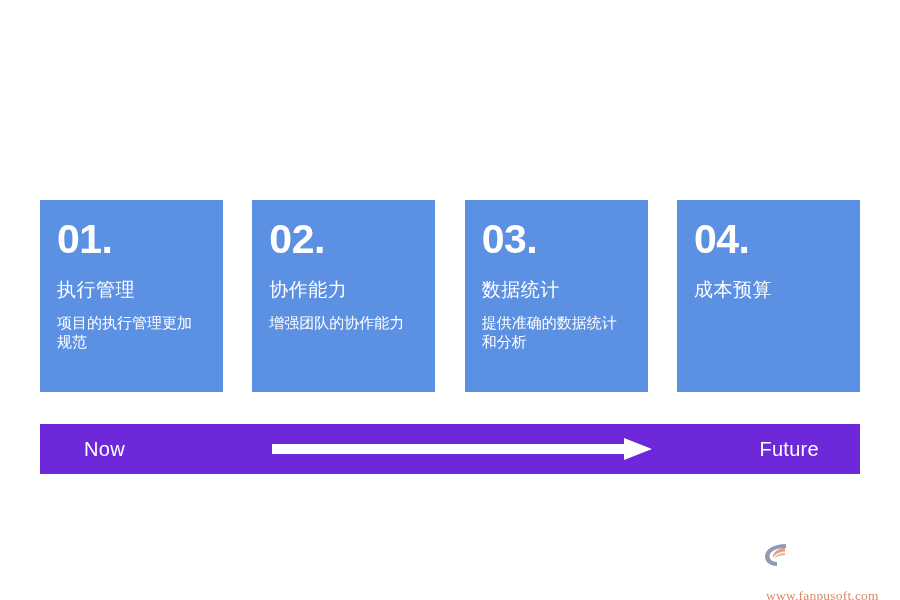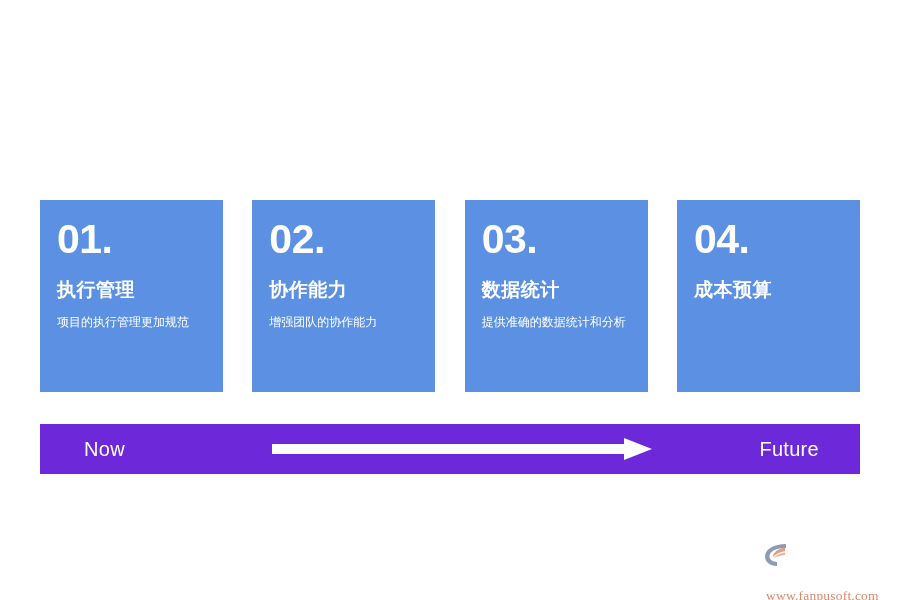--- a/index.html
+++ b/index.html
@@ -53,30 +53,30 @@
     letter-spacing: -0.5px;
     margin: 0;
     padding: 0;
     white-space: nowrap;
   }
 
   .card-title {
     color: #ffffff;
     font-size: 19px;
     line-height: 24px;
-    font-weight: bold;
+    font-weight: normal;
     margin: 16px 0 0 0;
     padding: 0;
     letter-spacing: 0.5px;
     white-space: nowrap;
   }
 
   .card-desc {
     color: #ffffff;
-    font-size: 12px;
+    font-size: 15px;
     line-height: 19px;
     font-weight: normal;
     margin: 11px 0 0 0;
     padding: 0;
     max-width: 152px;
   }
 
   .card-desc.dense {
     font-size: 11.5px;
     line-height: 18px;

